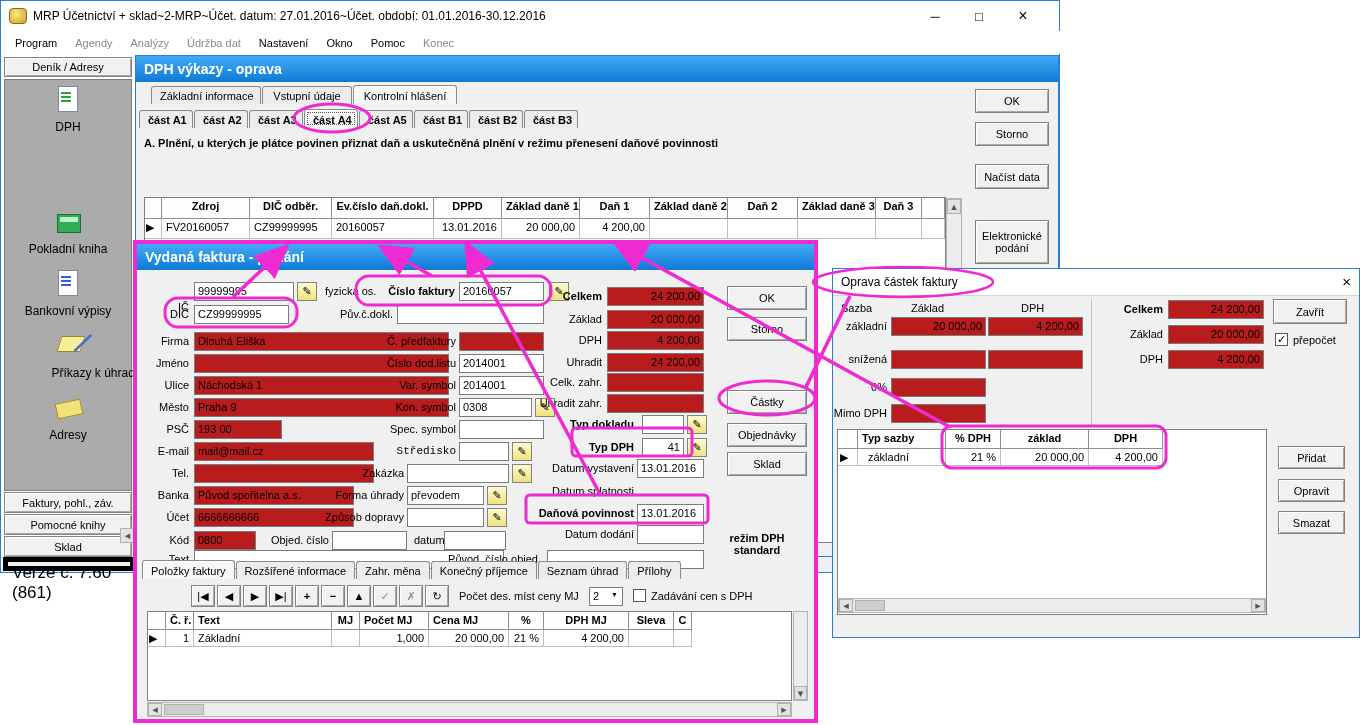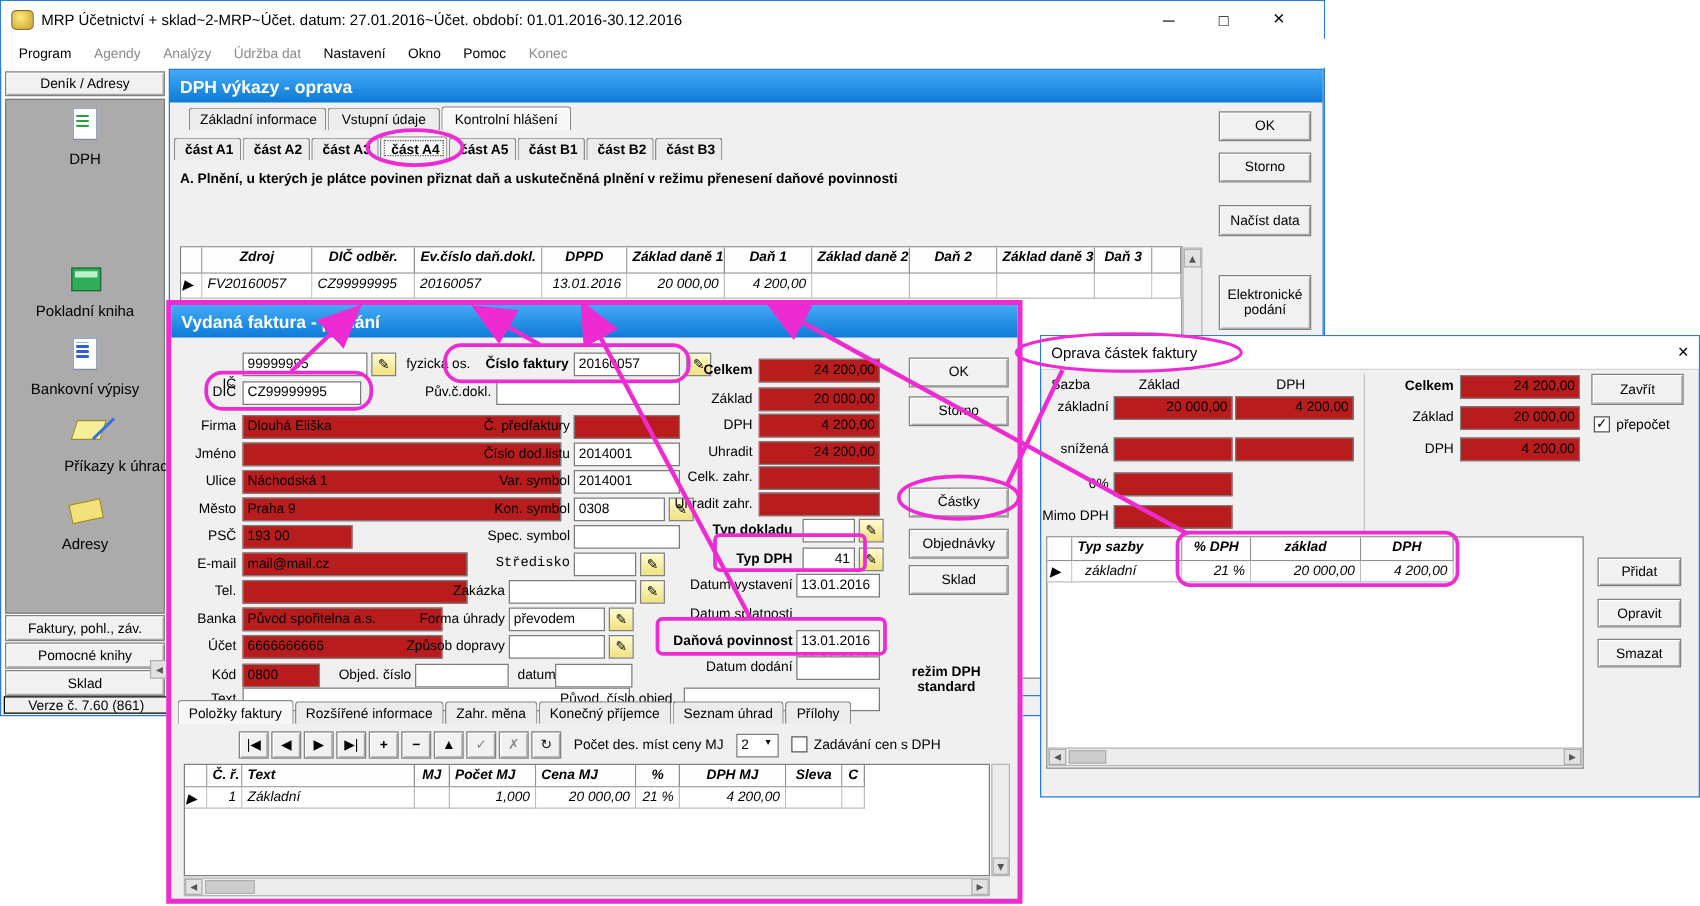--- a/index.html
+++ b/index.html
@@ -12,21 +12,21 @@
   .win{position:absolute;background:#f0f0f0;border:1px solid #2b7cd3;box-sizing:border-box;}
   .fld{position:absolute;height:19px;background:#fff;border:1px solid #7b7b7b;box-sizing:border-box;padding:2px 3px;white-space:nowrap;overflow:hidden;font-size:11px;}
   .fld.ro{background:#b91c1c;}
   .num{text-align:right;}
   .btn{position:absolute;background:#f1f1f1;border:1px solid #828282;box-shadow:inset 1px 1px 0 #ffffff,inset -1px -1px 0 #a8a8a8;display:flex;align-items:center;justify-content:center;text-align:center;box-sizing:border-box;font-size:11px;line-height:12px;}
   .ico{position:absolute;width:20px;height:19px;background:linear-gradient(#fffbd0,#efe27f);border:1px solid #828282;display:flex;align-items:center;justify-content:center;font-size:11px;box-sizing:border-box;}
   .bluebar{background:linear-gradient(180deg,#44aaf7,#0d7ad6);color:#fff;font-weight:bold;display:flex;align-items:center;padding-left:8px;box-sizing:border-box;}
   .tabs{position:absolute;display:flex;align-items:flex-end;}
   .tab{border:1px solid #8a8a8a;border-bottom:none;border-radius:3px 3px 0 0;background:#ececec;padding:3px 8px 2px;margin-right:1px;white-space:nowrap;box-sizing:border-box;text-align:center;}
   .tab.act{background:#f7f7f7;padding-top:4px;box-shadow:inset 1px 1px 0 #fff;}
-  .trow{display:flex;position:absolute;font-style:italic;}
+  .trow{display:flex;position:absolute;}
   .tc{border-right:1px solid #bdbdbd;border-bottom:1px solid #bdbdbd;padding:2px 4px;box-sizing:border-box;white-space:nowrap;overflow:hidden;background:#fff;}
   .th{font-weight:bold;text-align:center;background:#fdfdfd;border-right:1px solid #8f8f8f;border-bottom:1px solid #8f8f8f;}
   .sb{position:absolute;background:#ececec;border:1px solid #b5b5b5;box-sizing:border-box;}
   .sbbtn{display:flex;align-items:center;justify-content:center;color:#555;background:#e2e2e2;border:1px solid #b0b0b0;box-sizing:border-box;position:absolute;}
   .thumb{position:absolute;background:#cdcdcd;border:1px solid #b0b0b0;box-sizing:border-box;}
   .chk{position:absolute;width:13px;height:13px;background:#fff;border:1px solid #555;box-sizing:border-box;display:flex;align-items:center;justify-content:center;font-size:11px;line-height:11px;}
   .sep{position:absolute;background:#c4c4c4;}
   
   .si{position:absolute;left:50%;transform:translateX(-50%);width:28px;height:28px;}
   .sheet{position:absolute;left:4px;top:0;width:18px;height:24px;background:#fff;border:1px solid #7a8aa0;}
@@ -101,21 +101,21 @@
             <span class="envl"></span>
           </span>
         <div style="position:absolute;top:36px;width:100%;text-align:center;font-size:12px;">Adresy</div>
       </div>
     </div>
     <div class="btn" style="left:3px;top:491px;width:128px;height:21px;">Faktury, pohl., záv.</div>
     <div class="btn" style="left:3px;top:513px;width:128px;height:21px;">Pomocné knihy</div>
     <div class="btn" style="left:3px;top:535px;width:128px;height:21px;">Sklad</div>
 
     <div class="ab" style="left:1px;top:556px;width:1056px;height:15px;background:#f0f0f0;">
-      <span class="ab" style="left:1px;top:0;width:132px;height:14px;border:1px solid #000000;padding:1px 4px;box-sizing:border-box;font-size:11px;text-align:center;">Verze č. 7.60 (861)</span>
+      <span class="ab" style="left:1px;top:0;width:132px;height:14px;border:5px solid #000000;padding:1px 4px;box-sizing:border-box;font-size:17px;">Verze č. 7.60 (861)</span>
     </div>
 
     <div class="ab" style="left:134px;top:54px;width:924px;height:502px;background:#f0f0f0;border:1px solid #2b7cd3;box-sizing:border-box;"></div>
     <div class="ab bluebar" style="left:135px;top:55px;width:922px;height:26px;font-size:14px;">
       <span>DPH výkazy - oprava</span>
     </div>
     <div class="tabs" style="left:138px;top:84px;margin-left:12px;">
       <span class="tab" style="width:110px;">Základní informace</span>
       <span class="tab" style="width:90px;">Vstupní údaje</span>
       <span class="tab act" style="width:104px;">Kontrolní hlášení</span>

